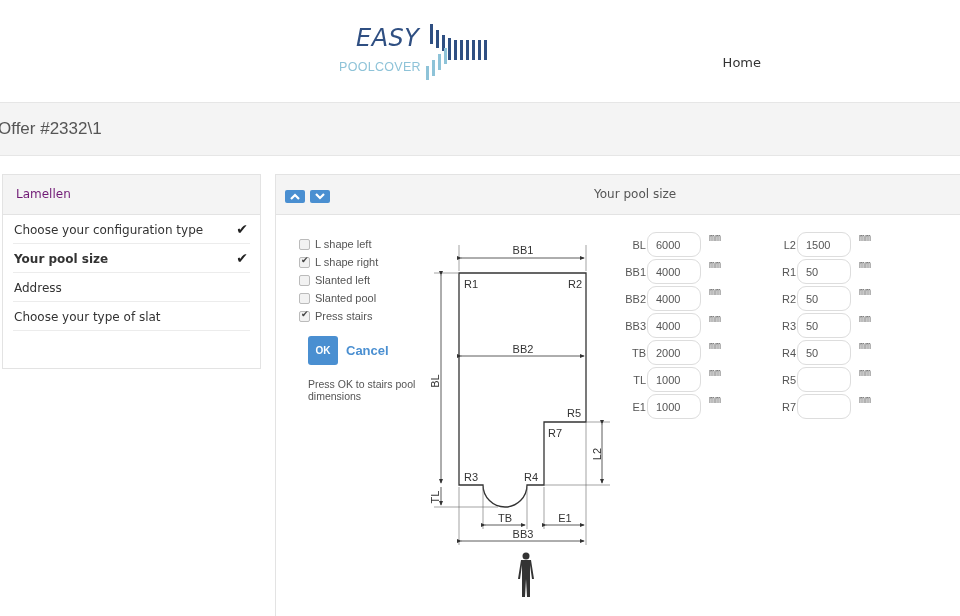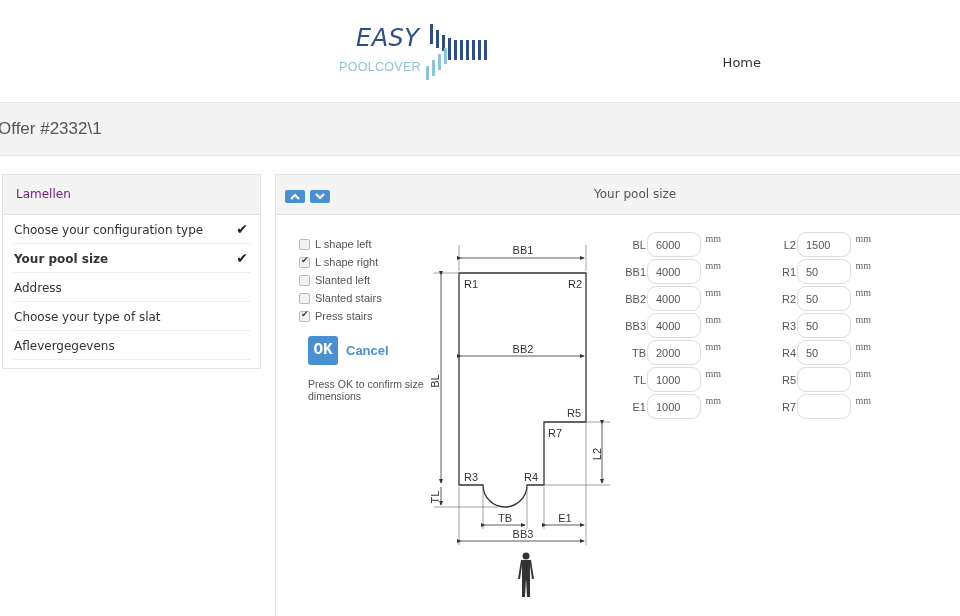--- a/index.html
+++ b/index.html
@@ -20,29 +20,29 @@
   .sidebar-item .check { position: absolute; right: 2px; top: 6px; font-size: 14px; color: #222; }
   .panel { position: absolute; left: 275px; top: 174px; width: 700px; height: 460px; border: 1px solid #e3e3e3; background: #fff; }
   .panel-head { height: 40px; background: #f4f4f4; border-bottom: 1px solid #e3e3e3; position: relative; }
   .arrow-btn { position: absolute; top: 15px; width: 20px; height: 13px; background: #4a8fd1; border-radius: 2px; cursor: pointer; }
   .arrow-btn svg { position: absolute; left: 5px; top: 3px; }
   .panel-title { position: absolute; left: 318px; top: 12px; font-size: 12px; color: #555; }
   .options { position: absolute; left: 23px; top: 60px; }
   .opt { height: 18px; font-family: "Liberation Sans", sans-serif; font-size: 11px; color: #555; display: flex; align-items: center; }
   .cb { width: 11px; height: 11px; border: 1px solid #bbb; border-radius: 2px; background: #f2f2f2; margin-right: 5px; position: relative; cursor: pointer; }
   .cb.on::after { content: "\2714"; position: absolute; left: 1px; top: -3px; font-size: 9px; color: #444; }
-  .ok-btn { position: absolute; left: 32px; top: 161px; width: 30px; height: 29px; background: #4a8fd1; border-radius: 3px; color: #fff; font-family: Liberation Mono, monospace; font-weight: bold; font-size: 16px; text-align: center; line-height: 29px; cursor: pointer; }
+  .ok-btn { position: absolute; left: 32px; top: 161px; width: 30px; height: 29px; background: #4a8fd1; border-radius: 3px; color: #fff; font-family: Liberation Sans, sans-serif; font-weight: bold; font-size: 10px; text-align: center; line-height: 29px; cursor: pointer; }
   .cancel-link { position: absolute; left: 70px; top: 168px; color: #4a8fd1; font-family: "Liberation Sans", sans-serif; font-weight: bold; font-size: 13px; cursor: pointer; }
   .hint { position: absolute; left: 32px; top: 203px; width: 130px; font-family: "Liberation Sans", sans-serif; font-size: 10.5px; color: #555; line-height: 12px; }
   .diagram { position: absolute; left: 150px; top: 56px; }
   .fields { position: absolute; top: 56px; }
   .frow { position: relative; height: 27px; }
   .flabel { position: absolute; right: 110px; top: 8px; font-family: "Liberation Sans", sans-serif; font-size: 11px; color: #555; text-align: right; }
   .finput { position: absolute; right: 55px; top: 1px; width: 54px; height: 25px; border: 1px solid #ddd; border-radius: 9px; font-family: "Liberation Sans", sans-serif; font-size: 11px; color: #555; padding: 0 8px; background: #fff; outline: none; }
-  .funit { position: absolute; right: 35px; top: 2px; font-family: Liberation Serif, serif; font-size: 10px; color: #666; }
+  .funit { position: absolute; right: 35px; top: 2px; font-family: Liberation Mono, monospace; font-size: 10px; color: #666; }
   .figure { position: absolute; left: 238px; top: 376px; }
 </style>
 </head>
 <body>
 
 <div class="topbar">
   <div class="logo">
     <span class="easy">EASY</span>
     <span class="pool">POOLCOVER</span>
     <svg width="72" height="60">
@@ -79,23 +79,20 @@
     <div class="sidebar-item active">
       <span>Your pool size</span>
       <span class="check">✔</span>
     </div>
     <div class="sidebar-item">
       <span>Address</span>
     </div>
     <div class="sidebar-item">
       <span>Choose your type of slat</span>
     </div>
-    <div class="sidebar-item">
-      <span>Aflevergegevens</span>
-    </div>
   </div>
 </div>
 
 <div class="panel">
   <div class="panel-head">
     <div class="arrow-btn" style="left:9px;">
       <svg width="10" height="7">
           <polyline points="1,6 5,2 9,6" fill="none" stroke="#fff" stroke-width="2.2"></polyline>
         </svg>
     </div>
@@ -115,31 +112,31 @@
     <div class="opt">
       <span class="cb on"></span>
       <span>L shape right</span>
     </div>
     <div class="opt">
       <span class="cb"></span>
       <span>Slanted left</span>
     </div>
     <div class="opt">
       <span class="cb"></span>
-      <span>Slanted stairs</span>
+      <span>Slanted pool</span>
     </div>
     <div class="opt">
       <span class="cb on"></span>
       <span>Press stairs</span>
     </div>
   </div>
 
   <div class="ok-btn">OK</div>
   <span class="cancel-link">Cancel</span>
-  <div class="hint">Press OK to confirm size dimensions</div>
+  <div class="hint">Press OK to stairs pool dimensions</div>
 
   <svg class="diagram" width="220" height="320" style="font-family:'Liberation Sans',sans-serif;">
     <defs>
       <marker id="ah" markerWidth="6" markerHeight="6" refX="5" refY="3" orient="auto">
         <path d="M0,0.5 L6,3 L0,5.5 Z" fill="#333"></path>
       </marker>
     </defs>
 
     <line x1="33" y1="14" x2="33" y2="40" stroke="#666" stroke-width="0.6"></line>
     <line x1="160" y1="14" x2="160" y2="40" stroke="#666" stroke-width="0.6"></line>

